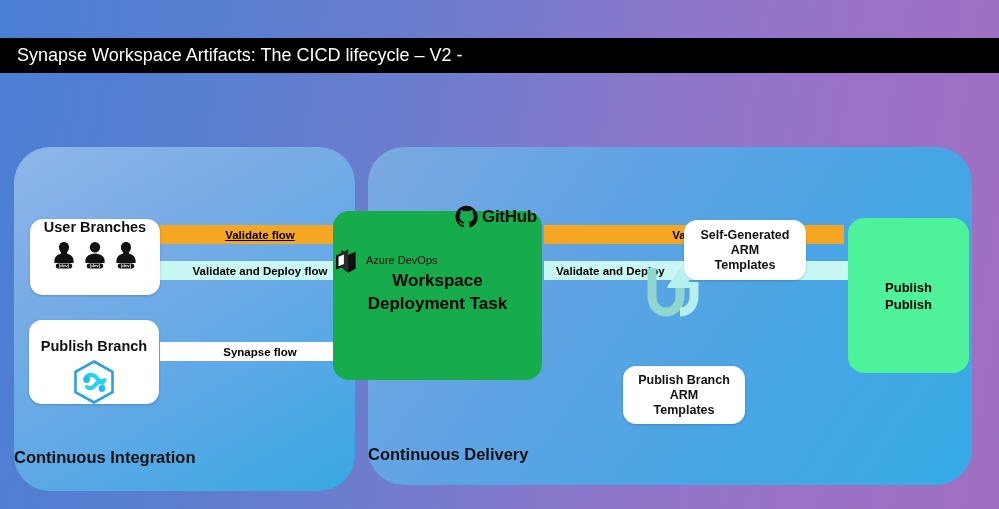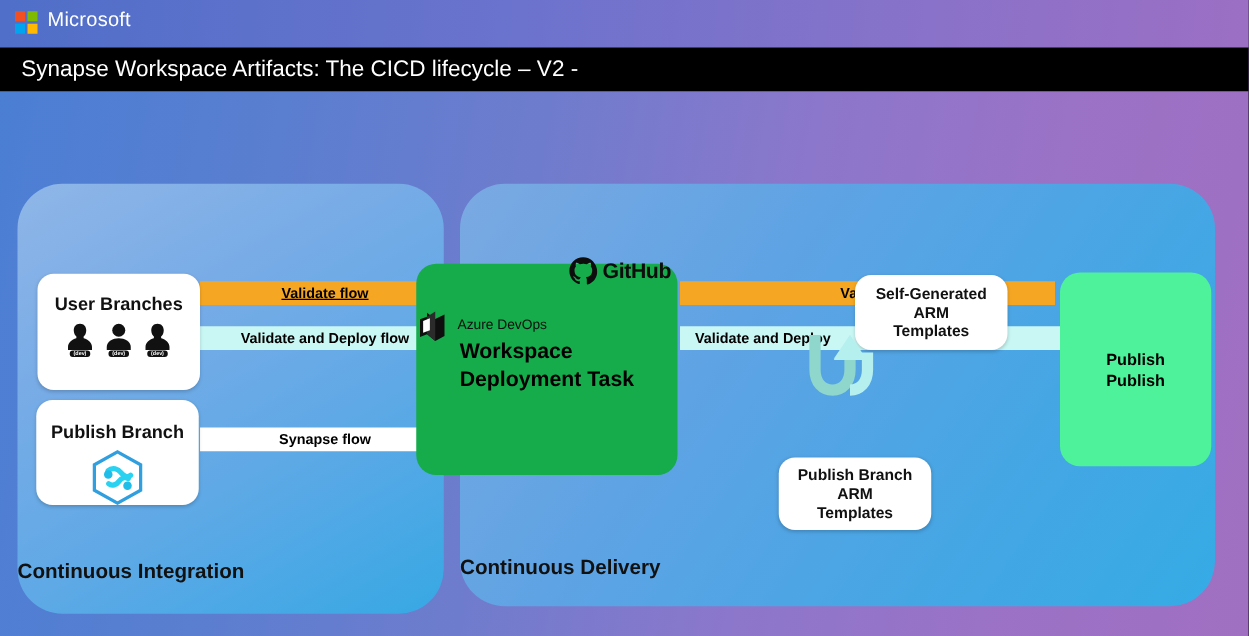--- a/index.html
+++ b/index.html
@@ -52,36 +52,36 @@
   #bar-deploy-flow{left:160px;top:342px;width:200px;background:#ffffff;}
   #bar-validate{left:544px;top:225px;width:300px;background:#f5a623;}
   #bar-vd{left:544px;top:261px;width:300px;background:#c9f7f4;}
   #bar-deploy{left:544px;top:342px;width:300px;background:#ffffff;}
   
   .card{
     position:absolute;background:#fff;border-radius:13px;
     display:flex;flex-direction:column;align-items:center;justify-content:center;
     color:#111;font-weight:bold;box-shadow:0 1px 3px rgba(0,0,0,.18);
   }
-  #card-user-branches{left:30px;top:219px;width:130px;height:76px;justify-content:flex-start;padding-top:17px;}
+  #card-user-branches{left:30px;top:219px;width:130px;height:76px;justify-content:flex-start;}
   #card-user-branches .ttl{font-size:14.5px;}
   #card-publish-branch{left:29px;top:320px;width:130px;height:66px;justify-content:flex-start;padding-top:18px;}
   #card-publish-branch .ttl{font-size:14.5px;}
   #card-self-arm{left:684px;top:220px;width:122px;height:60px;}
   #card-pb-arm{left:623px;top:366px;width:122px;height:58px;}
   .card .ln{font-size:12.5px;line-height:15px;}
   .card .ln.first{font-size:12.5px;}
   
   .avatars{display:flex;gap:5px;margin-top:5px;}
   .avatar{position:relative;width:26px;height:30px;}
   
   #green-task{
     position:absolute;left:333px;top:211px;width:209px;height:169px;
     background:#16ab4b;border-radius:16px;
-    display:flex;align-items:center;justify-content:center;
+    display:flex;align-items:center;justify-content:center;text-align:center;
   }
   #green-task .lbl{font-size:17px;font-weight:bold;color:#000;line-height:23px;margin-top:-8px;}
   #green-publish{
     position:absolute;left:848px;top:218px;width:121px;height:155px;
     background:#4ef29a;border-radius:16px;
     display:flex;align-items:center;justify-content:center;text-align:center;
   }
   #green-publish .lbl{font-size:13px;font-weight:bold;color:#000;line-height:17px;}
   
   #logo-ado{position:absolute;left:334px;top:203px;display:flex;align-items:center;gap:6px;margin-top:44px;}
@@ -91,29 +91,20 @@
   
   #loop-arrow{position:absolute;left:640px;top:268px;width:62px;height:60px;}
   
   #synapse-logo{position:absolute;left:73px;top:360px;width:42px;height:44px;}
 </style>
 </head>
 <body>
 
 <div id="slide">
 
-  <div id="topbar">
-    <div id="ms-logo">
-      <i></i>
-        <i></i>
-        <i></i>
-        <i></i>
-    </div>
-    <div id="ms-word">Microsoft</div>
-  </div>
 
   <div id="title-band">
     <div id="title-text">Synapse Workspace Artifacts: The CICD lifecycle – V2 -</div>
   </div>
 
   <div class="panel" id="panel-ci"></div>
 
   <div class="panel" id="panel-cd"></div>
 
   <div class="bar" id="bar-validate-flow">Validate flow</div>

